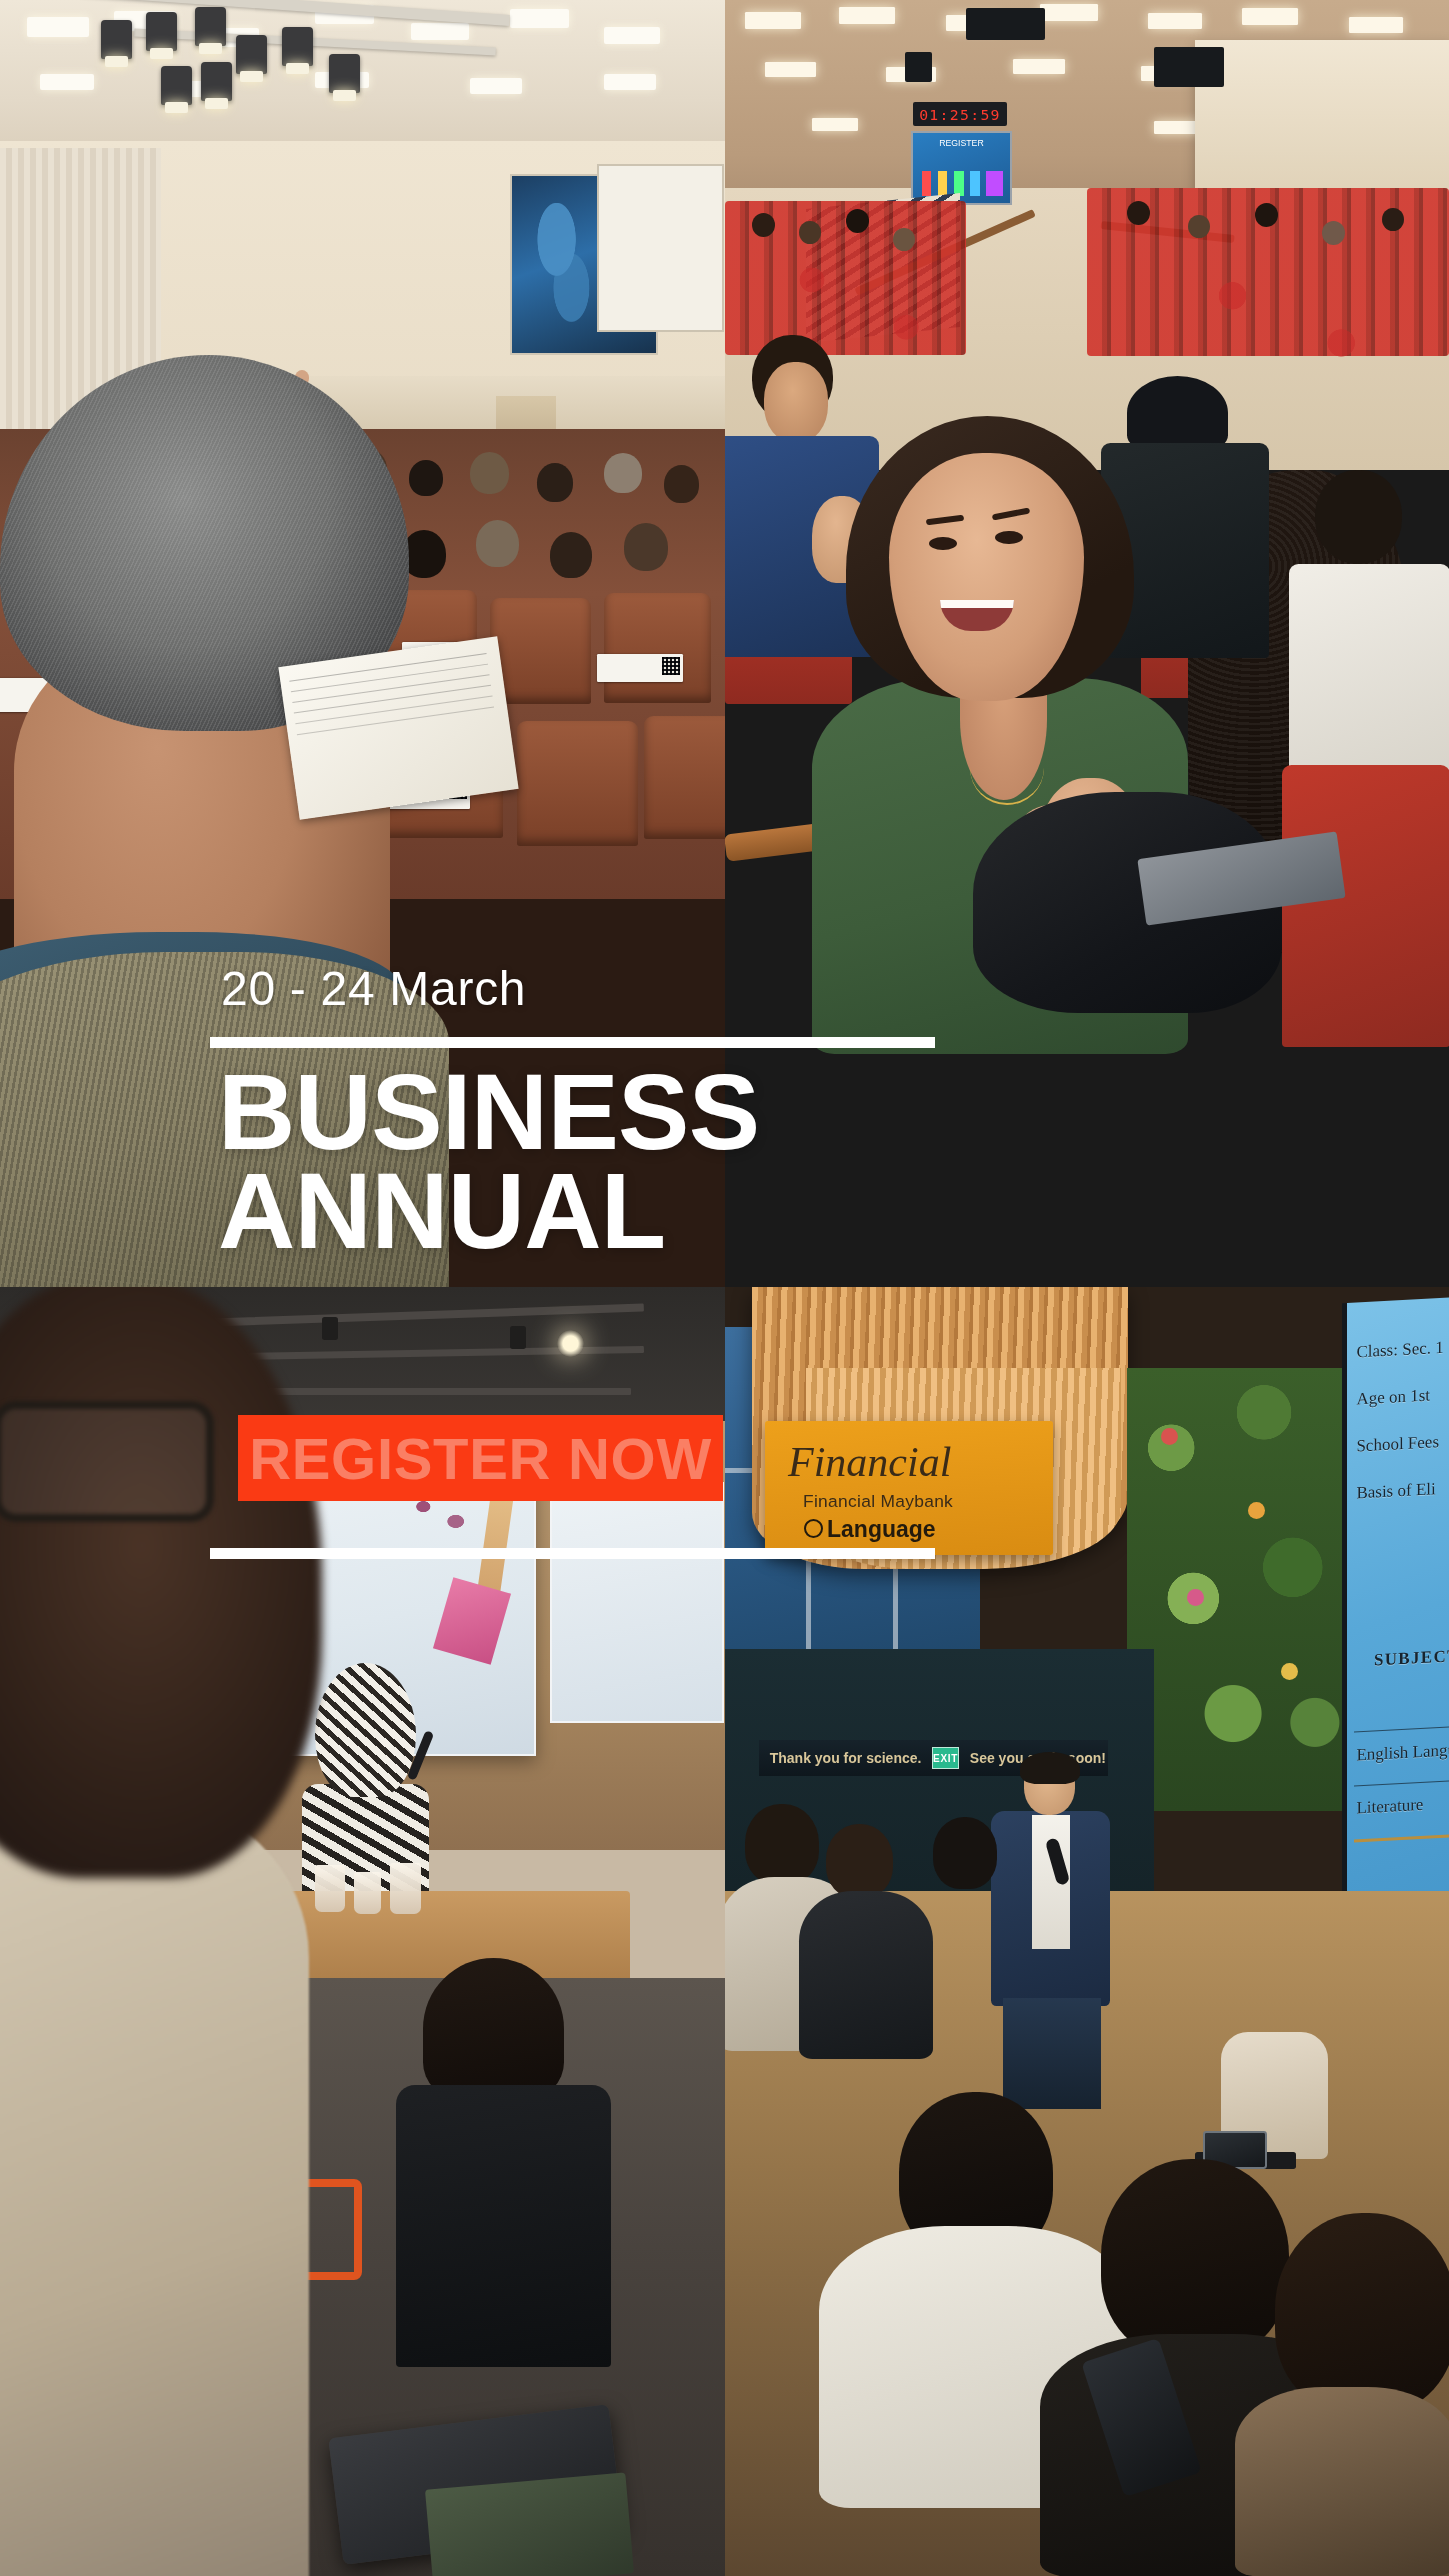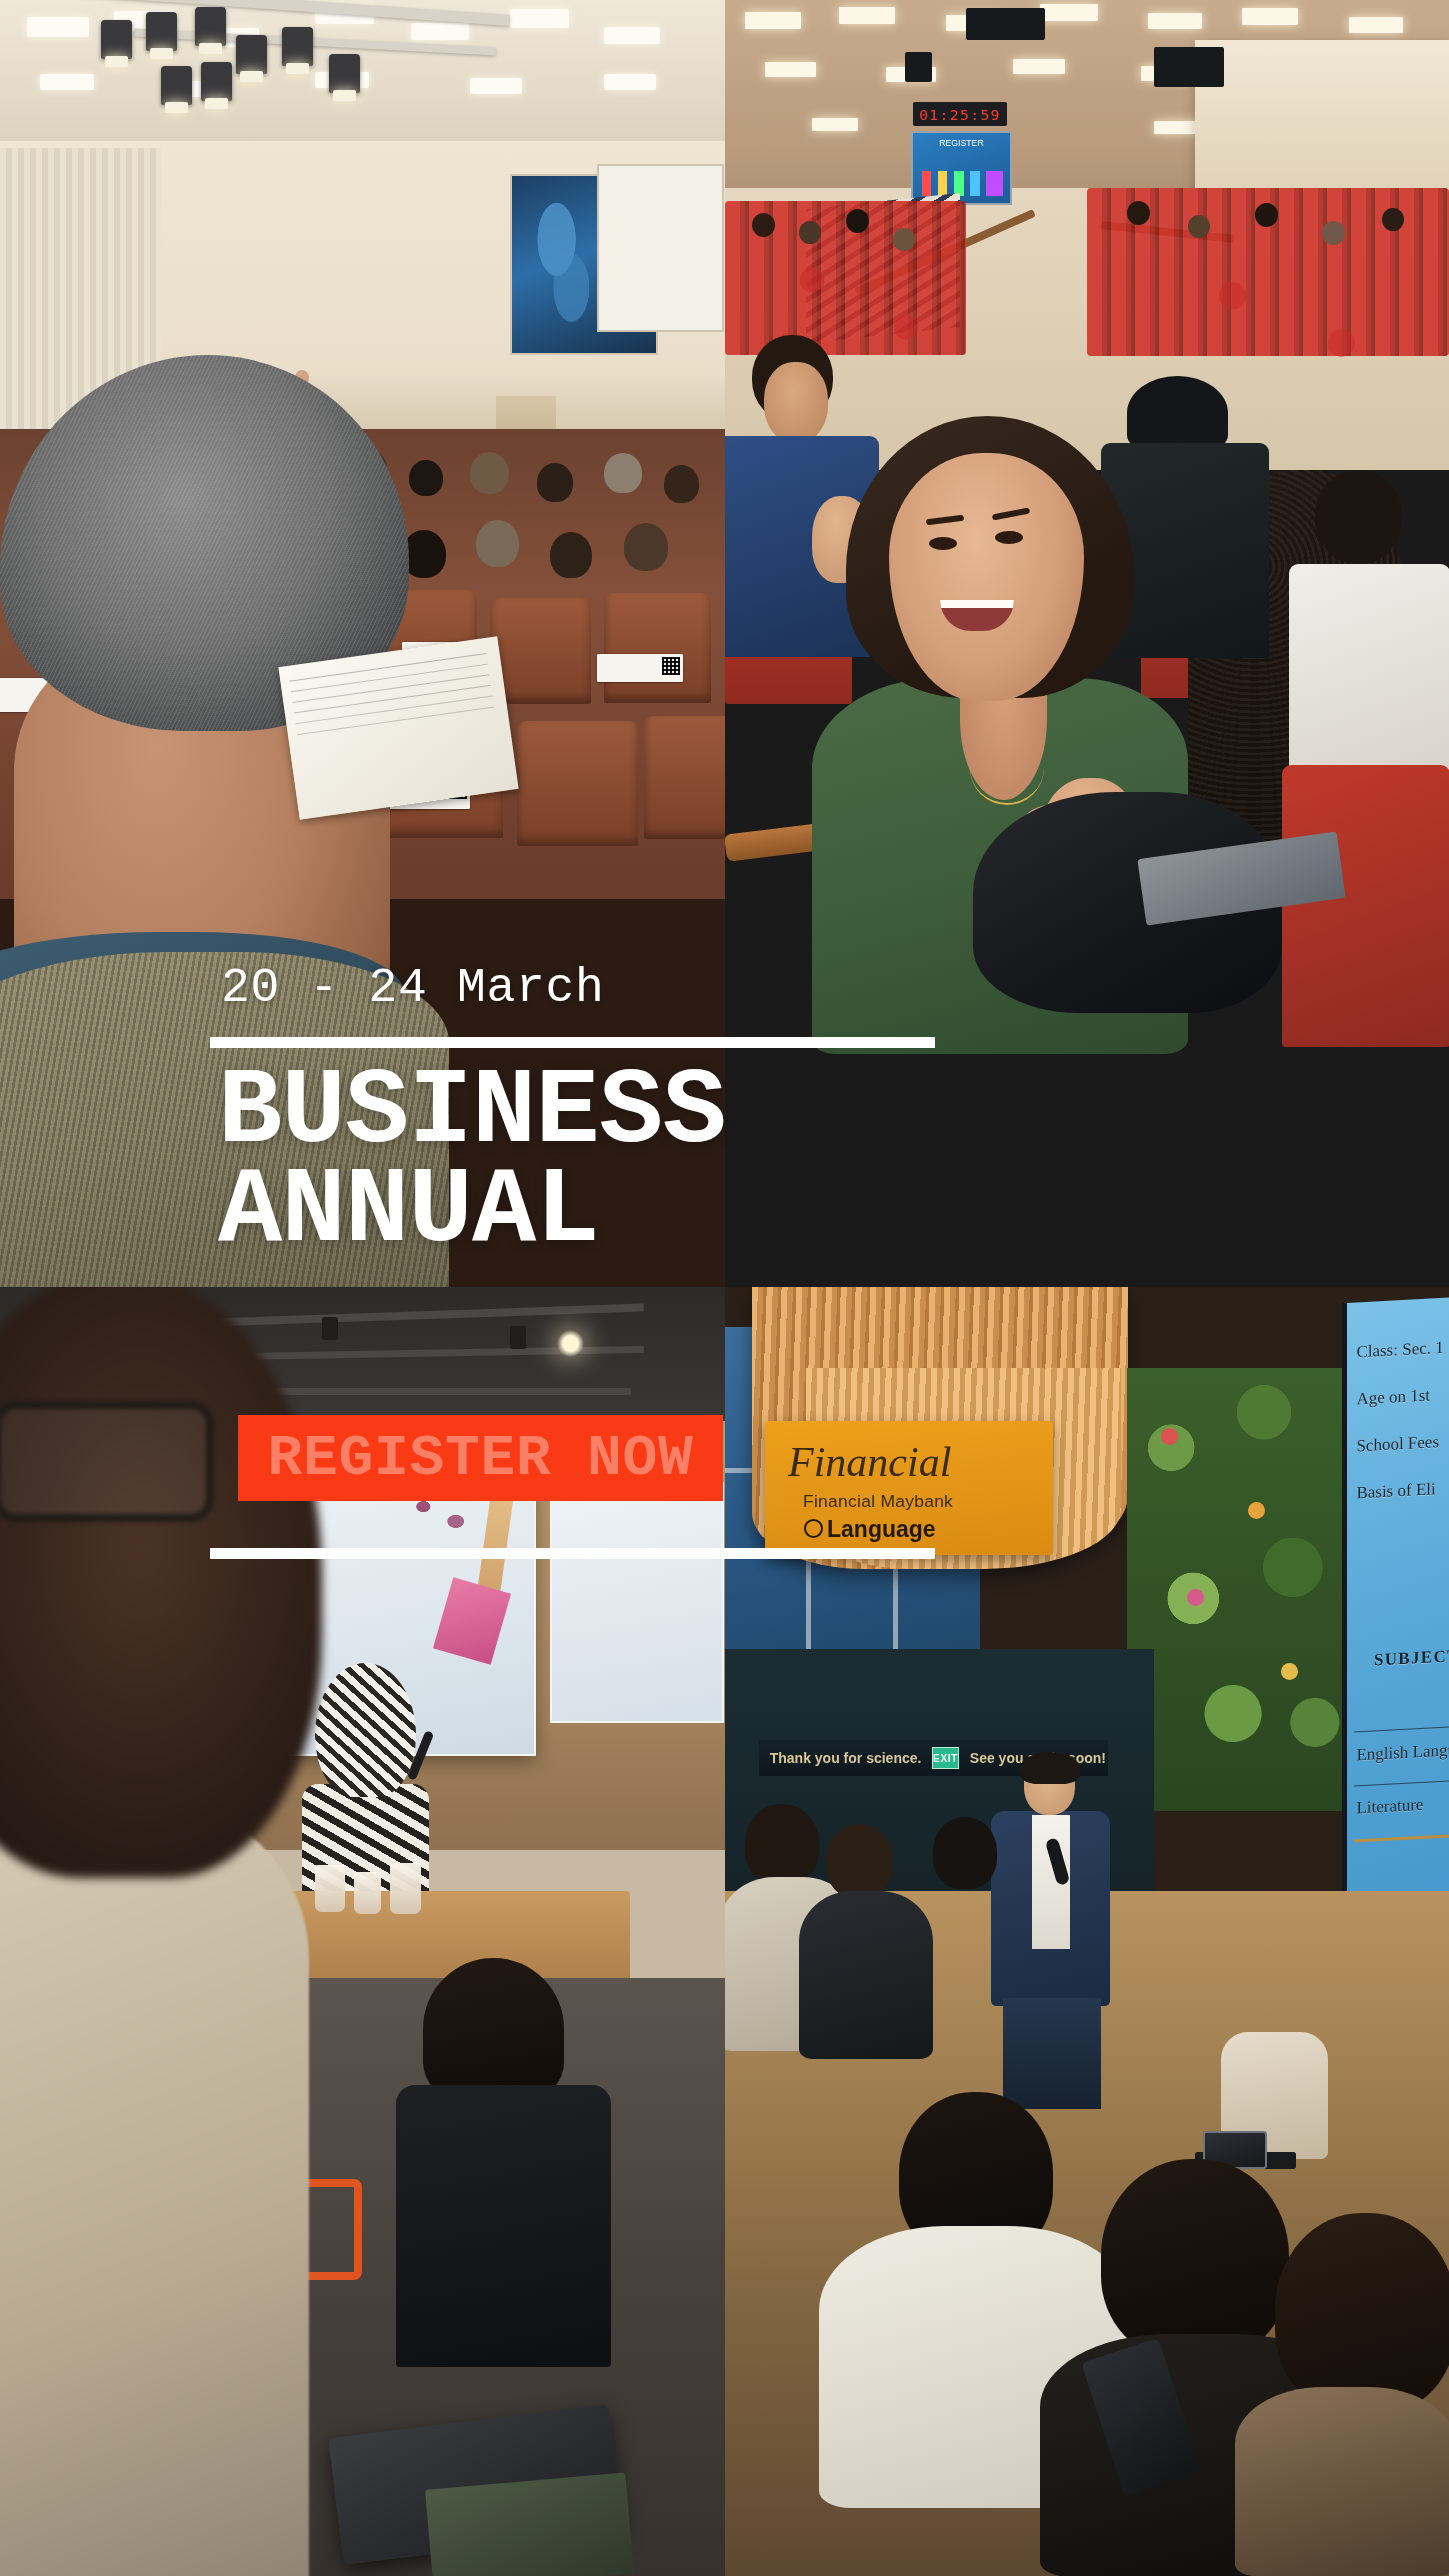--- a/index.html
+++ b/index.html
@@ -555,21 +555,21 @@
   .q4 .aud-body {
     position:absolute; border-radius:40% 40% 10% 10% / 30% 30% 6% 6%;
   }
   .q4 .phonefg {
     position:absolute; left:376px; top:1060px; width:81px; height:141px;
     background:linear-gradient(160deg,#2b2f34,#121416);
     border-radius:6.7px; transform:rotate(-18deg);
   }
 
   
-  .overlay { position:absolute; inset:0; pointer-events:none;font-family:Liberation Mono, monospace; }
+  .overlay { position:absolute; inset:0; pointer-events:none; }
   .ov-date {
     position:absolute; left:221px; top:961px;
     font-size:48px; color:#ffffff; letter-spacing:0.7px;
     text-shadow:0 1.3px 6.7px rgba(0,0,0,.35);
     white-space:nowrap;
   }
   .ov-rule-top {
     position:absolute; left:210px; top:1037px;
     width:725px; height:11.4px; background:#ffffff;
   }

